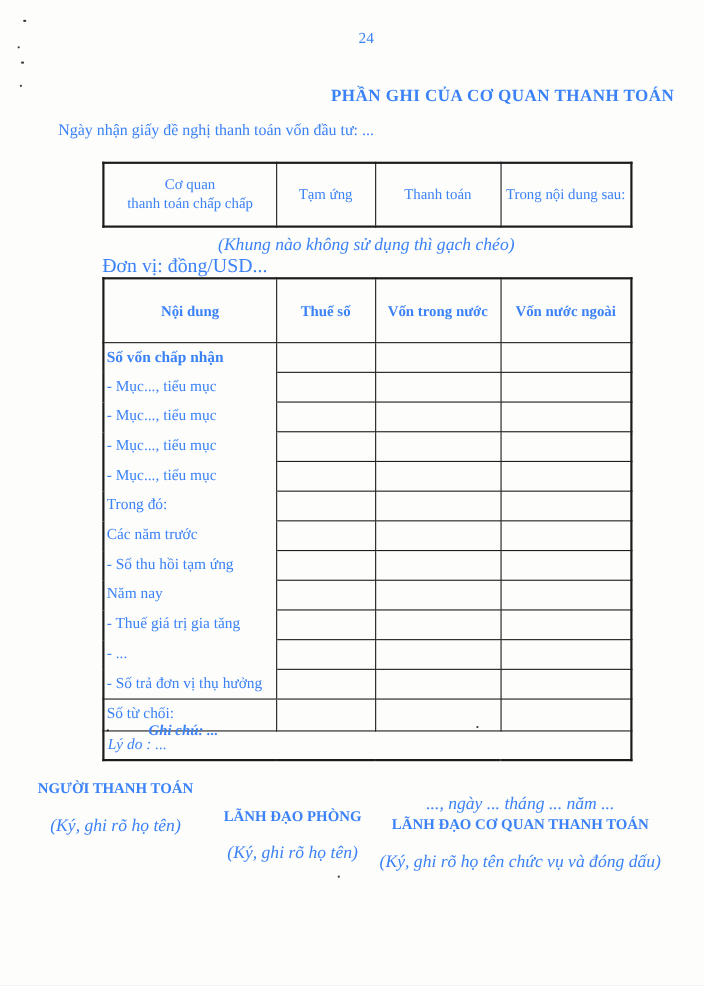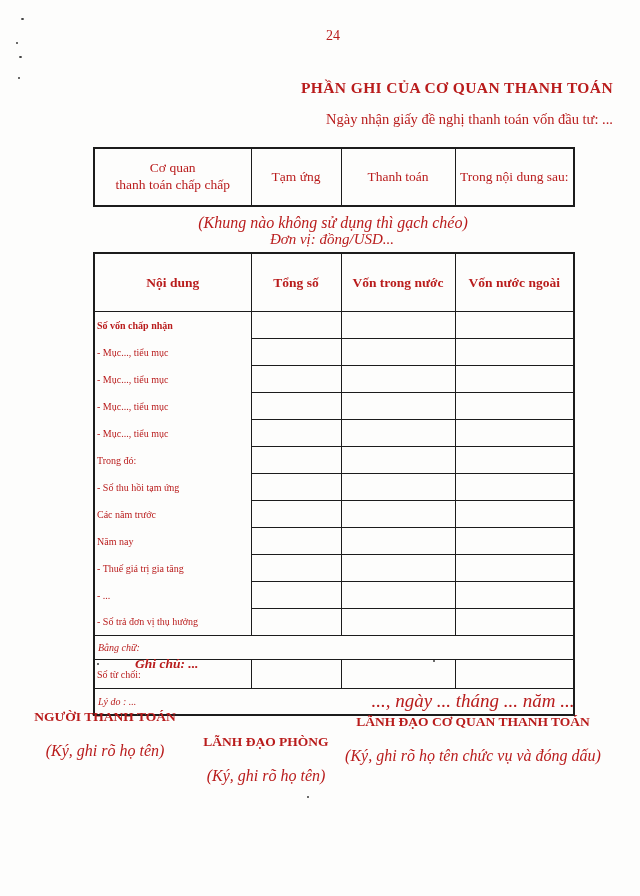--- a/index.html
+++ b/index.html
@@ -2,64 +2,64 @@
 <html><head>
 <meta charset="utf-8">
 <style>
   html,body { margin:0; padding:0; background:#e8e8e8; }
   .page {
     position:relative;
     width:640px; height:896px;
     margin:0 auto;
     background:#fdfdfc;
     font-family:"Liberation Serif","DejaVu Serif",serif;
-    color:#b91c1c;
+    color:#3b82f6;
     overflow:hidden;
   }
   .abs { position:absolute; }
 
   .page-number { top:28px; left:93px; width:480px; text-align:center; font-size:14px; }
   .doc-title   { top:79px; left:53px; width:560px; text-align:right; font-size:15.5px; font-weight:bold; letter-spacing:.4px; }
-  .doc-subtitle{ top:111px; left:53px; width:560px; text-align:right; font-size:14.5px; }
+  .doc-subtitle{ top:111px; left:53px; width:560px; text-align:left; font-size:14.5px; }
 
   table { border-collapse:collapse; table-layout:fixed; }
   .t1, .t2 { border:2px solid #1c1c1c; }
   .t1 { top:147px; left:93px; width:480px; }
   .t1 td {
     border:1.5px solid #1c1c1c;
     text-align:center; vertical-align:middle;
     font-size:13.5px; height:56px; line-height:1.25;
     padding:0 2px;
   }
 
   .note-crossout { top:214px; left:93px; width:480px; text-align:center; font-style:italic; font-size:16px; }
-  .note-unit     { top:231px; left:93px; width:478px; text-align:center;  font-style:italic; font-size:15px; }
+  .note-unit     { top:231px; left:93px; width:478px; text-align:left;  font-size:18px; }
 
   .t2 { top:252px; left:93px; width:480px; }
   .t2 th {
     border:1.5px solid #1c1c1c;
     font-size:13.5px; font-weight:bold; height:25px;
     text-align:center; vertical-align:middle; padding:16px 2px;
   }
-  .t2 td { border:1px solid #1c1c1c; font-size:10px; vertical-align:middle; }
+  .t2 td { border:1px solid #1c1c1c; font-size:14px; vertical-align:middle; }
   .t2 td.lbl {
     border-top:none; border-bottom:none;
     text-align:left; padding:0 2px; height:24px; line-height:1.1;
   }
   .t2 td.val { height:24px; }
   .t2 tr.r-sotuchoi td { height:26px; }
   .t2 td.lbl-plain { text-align:left; padding:0 2px; }
   .t2 td.full { text-align:left; padding:1px 3px; font-style:italic; height:21px; }
   .t2 tr.r-lydo td.full { height:23px; }
   .bold { font-weight:bold; }
 
   .ghi-chu { top:656px; left:135px; font-size:13.5px; font-weight:bold; font-style:italic; }
 
   .sig-block { text-align:center; }
-  .sig-date  { font-style:italic; font-size:19px; margin-bottom:2px; }
+  .sig-date  { font-style:italic; font-size:16px; margin-bottom:2px;margin-top:32px; }
   .sig-title { font-weight:bold; font-size:13.5px; white-space:nowrap; }
   .sig-sub   { font-style:italic; font-size:16px; margin-top:17px; white-space:nowrap; }
   .sig-1 { top:709px; left:15px;  width:180px; }
   .sig-2 { top:734px; left:196px; width:140px; }
   .sig-3 { top:690px; left:345px; width:256px; }
 
   .speck { position:absolute; background:#3a3a3a; border-radius:50%; }
 </style>
 </head>
 <body>
@@ -106,21 +106,21 @@
   <table class="abs t2">
     <colgroup>
         <col style="width:157px">
         <col style="width:90px">
         <col style="width:114px">
         <col style="width:119px">
       </colgroup>
     <tbody>
         <tr>
       <th>Nội dung</th>
-      <th>Tổng số</th>
+      <th>Thuế số</th>
       <th>Vốn trong nước</th>
       <th>Vốn nước ngoài</th>
     </tr>
 
     <tr>
       <td class="lbl"><span class="bold">Số vốn chấp nhận</span></td>
       <td class="val"></td>
           <td class="val"></td>
           <td class="val"></td>
     </tr>
@@ -148,32 +148,32 @@
           <td class="val"></td>
           <td class="val"></td>
     </tr>
     <tr>
       <td class="lbl"><span>Trong đó:</span></td>
       <td class="val"></td>
           <td class="val"></td>
           <td class="val"></td>
     </tr>
     <tr>
+      <td class="lbl"><span>Các năm trước</span></td>
+      <td class="val"></td>
+          <td class="val"></td>
+          <td class="val"></td>
+    </tr>
+    <tr>
       <td class="lbl"><span>- Số thu hồi tạm ứng</span></td>
       <td class="val"></td>
           <td class="val"></td>
           <td class="val"></td>
     </tr>
     <tr>
-      <td class="lbl"><span>Các năm trước</span></td>
-      <td class="val"></td>
-          <td class="val"></td>
-          <td class="val"></td>
-    </tr>
-    <tr>
       <td class="lbl"><span>Năm nay</span></td>
       <td class="val"></td>
           <td class="val"></td>
           <td class="val"></td>
     </tr>
     <tr>
       <td class="lbl"><span>- Thuế giá trị gia tăng</span></td>
       <td class="val"></td>
           <td class="val"></td>
           <td class="val"></td>
@@ -184,23 +184,20 @@
           <td class="val"></td>
           <td class="val"></td>
     </tr>
     <tr>
       <td class="lbl"><span>- Số trả đơn vị thụ hưởng</span></td>
       <td class="val"></td>
           <td class="val"></td>
           <td class="val"></td>
     </tr>
 
-    <tr class="r-bangchu">
-      <td class="full" colspan="4">Bằng chữ:</td>
-    </tr>
     <tr class="r-sotuchoi">
       <td class="lbl-plain">Số từ chối:</td>
       <td class="val"></td>
       <td class="val"></td>
       <td class="val"></td>
     </tr>
     <tr class="r-lydo">
       <td class="full" colspan="4">Lý do : ...</td>
     </tr>
   </tbody>

